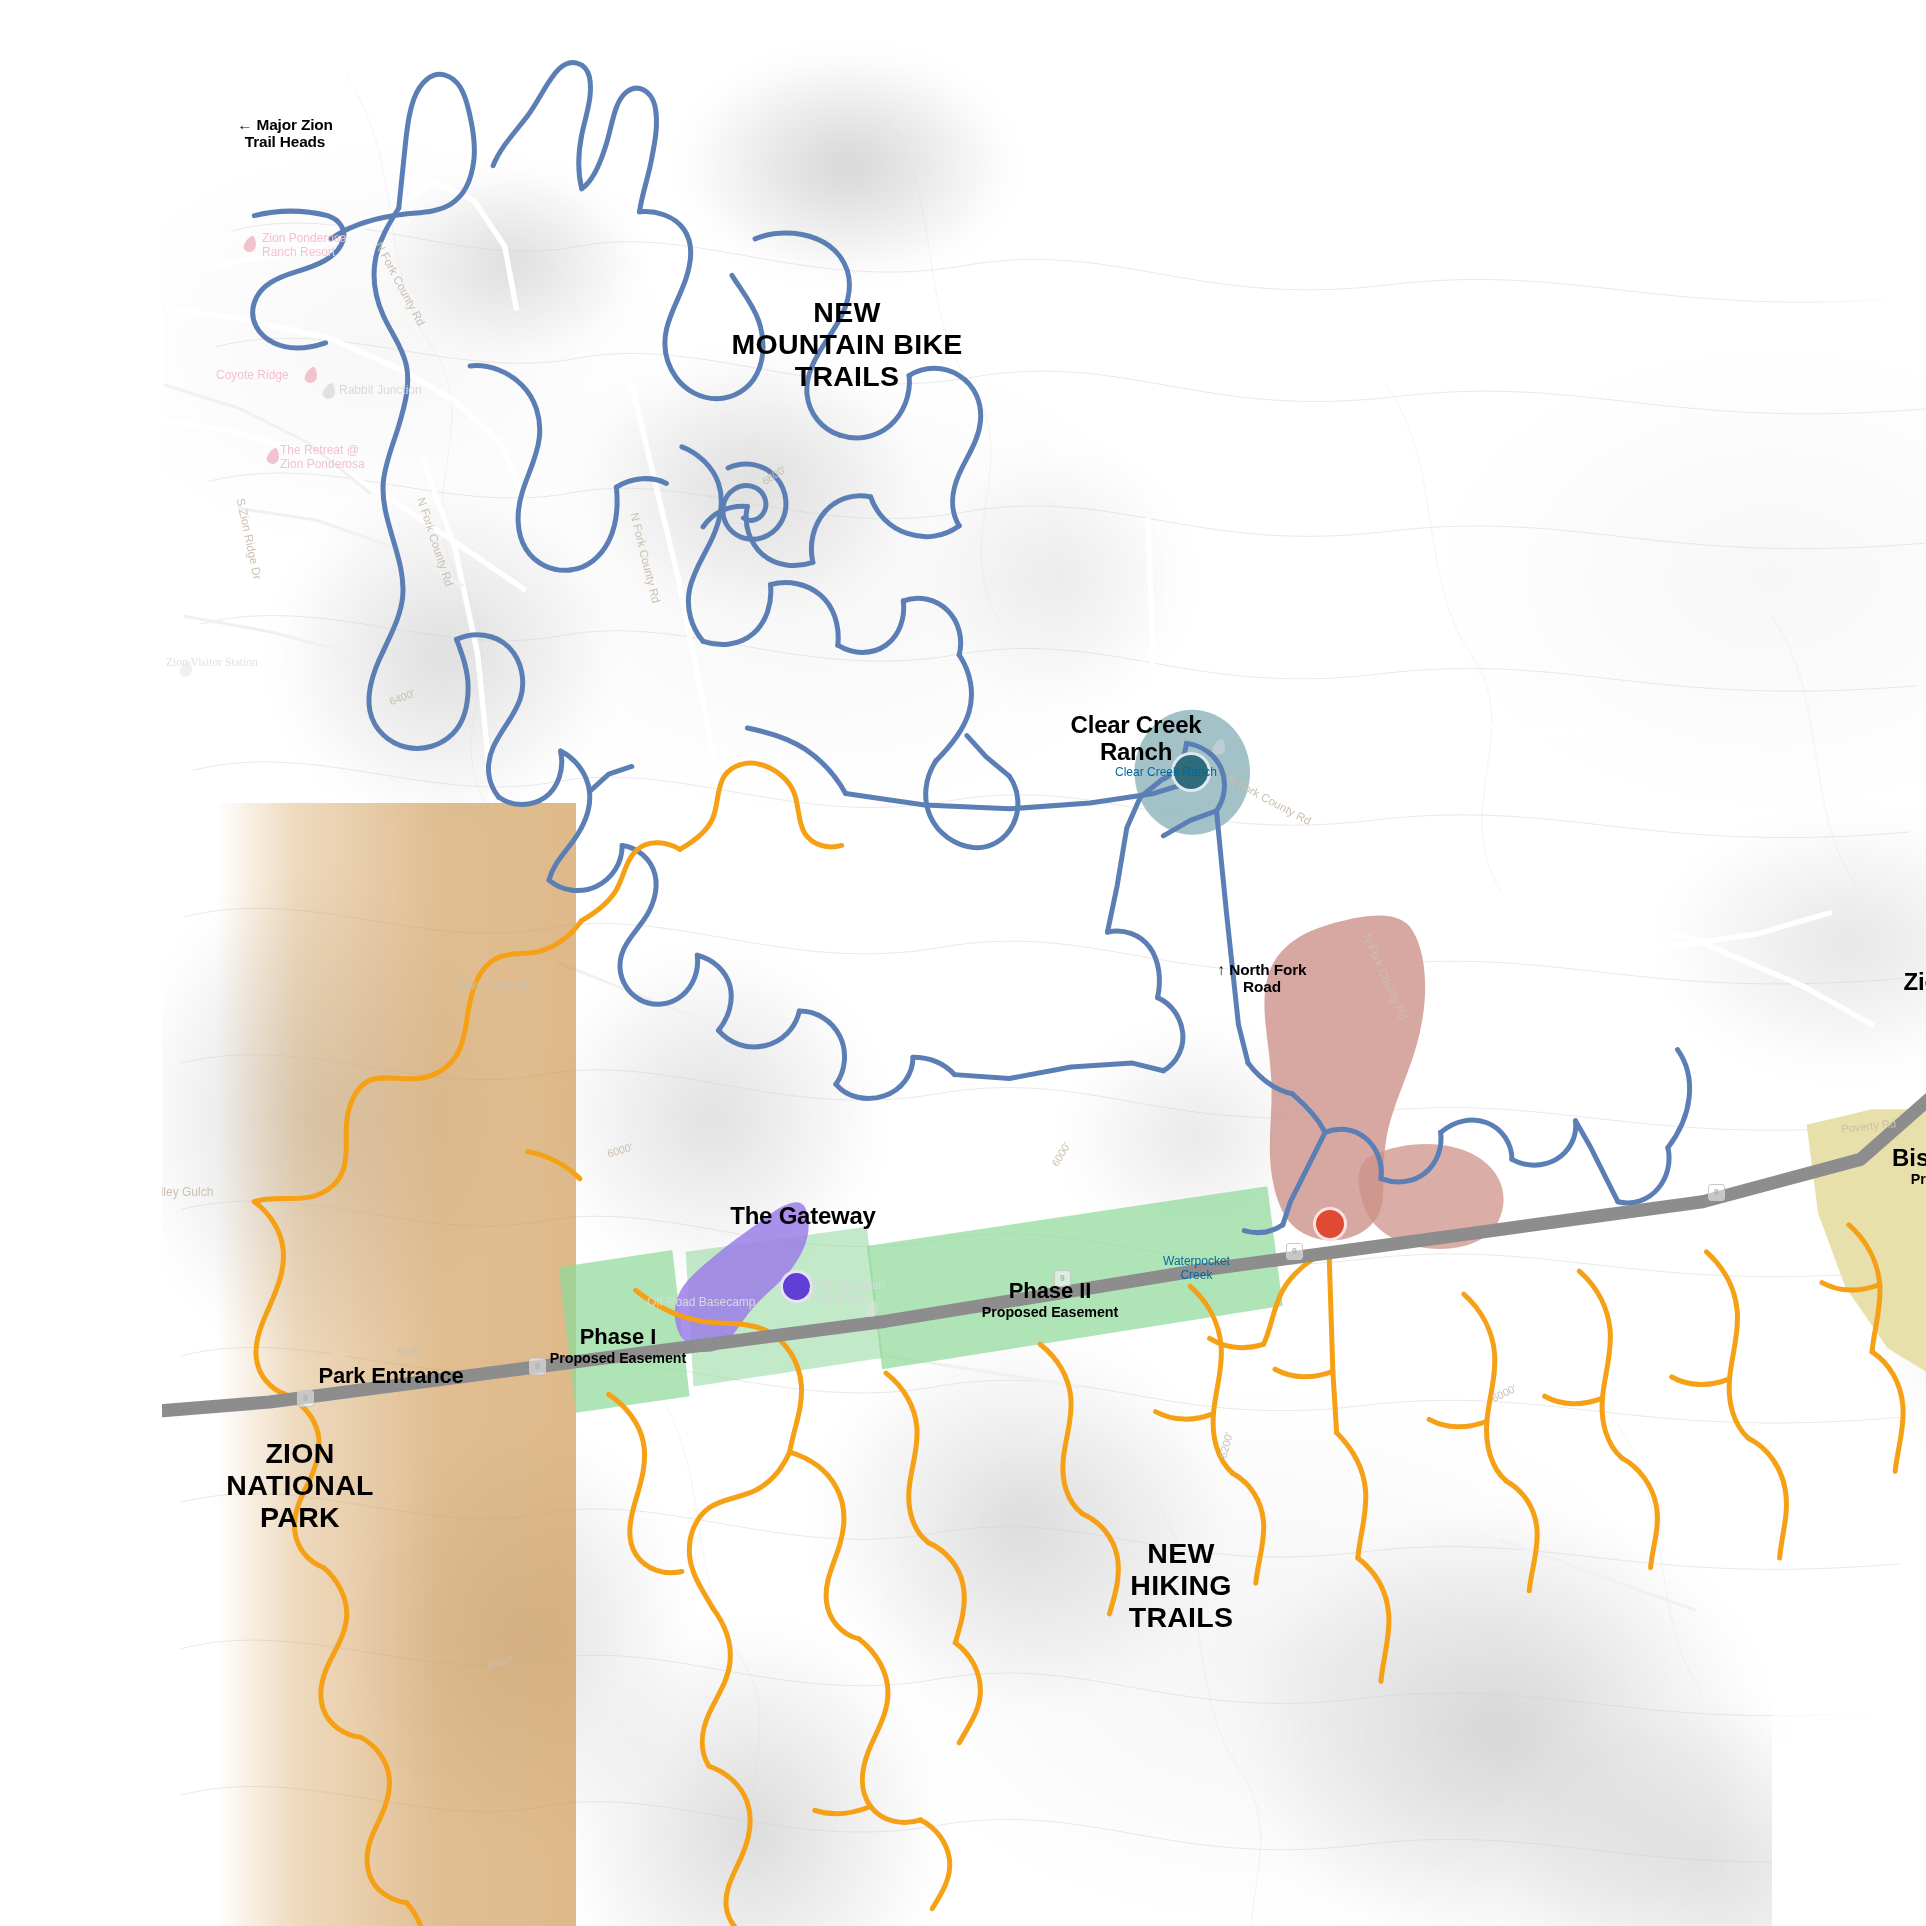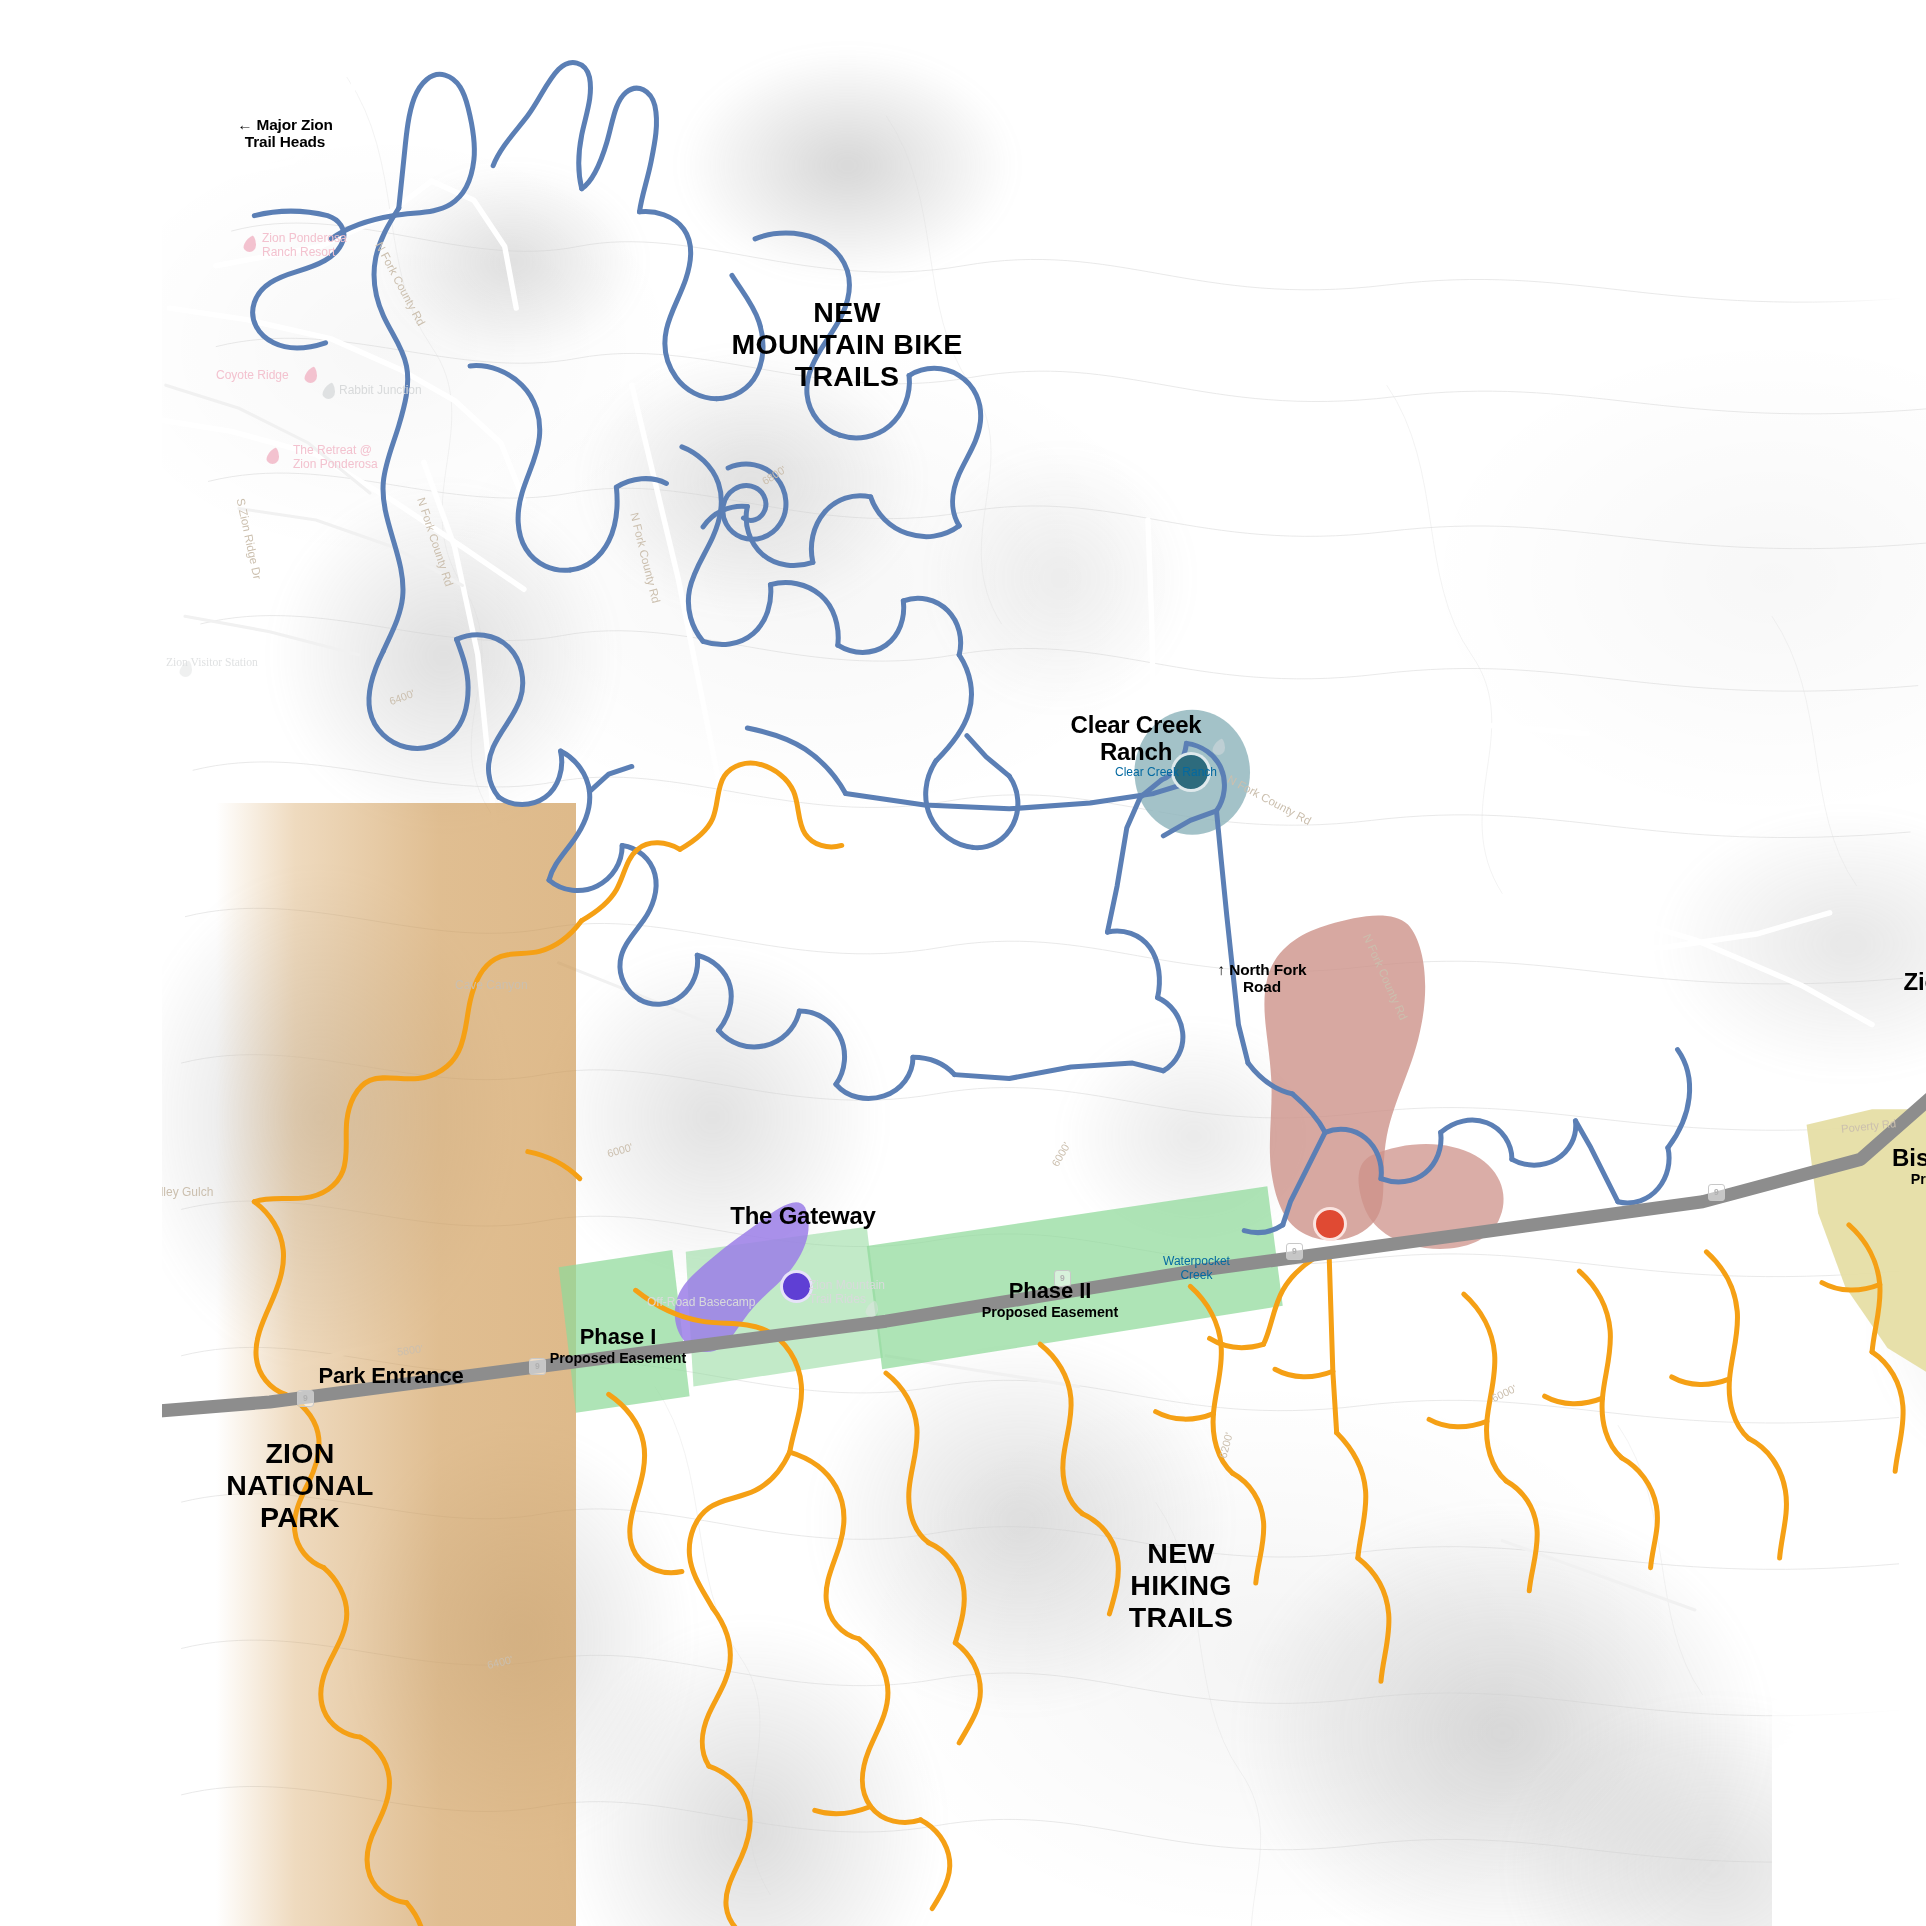--- a/index.html
+++ b/index.html
@@ -337,21 +337,21 @@
   <div class="poi pink" style="left:216px;top:368px;">
     <span>Coyote Ridge</span>
   </div>
   <div class="pin pink" style="left:304px;top:365px;"></div>
 
   <div class="poi grey" style="left:339px;top:383px;">
     <span>Rabbit Junction</span>
   </div>
   <div class="pin grey" style="left:322px;top:381px;"></div>
 
-  <div class="poi pink" style="left:293px;top:443px;">
+  <div class="poi pink" style="left:280px;top:443px;">
     <span>The Retreat @</span><br><span>Zion Ponderosa</span>
   </div>
   <div class="pin pink" style="left:266px;top:446px;"></div>
 
   <div class="poi grey" style="left:809px;top:1278px;">
     <span>Zion Mountain</span><br><span>Trail Rides</span>
   </div>
   <div class="poi teal" style="left:1115px;top:765px;">
     <span>Clear Creek Ranch</span>
   </div>

